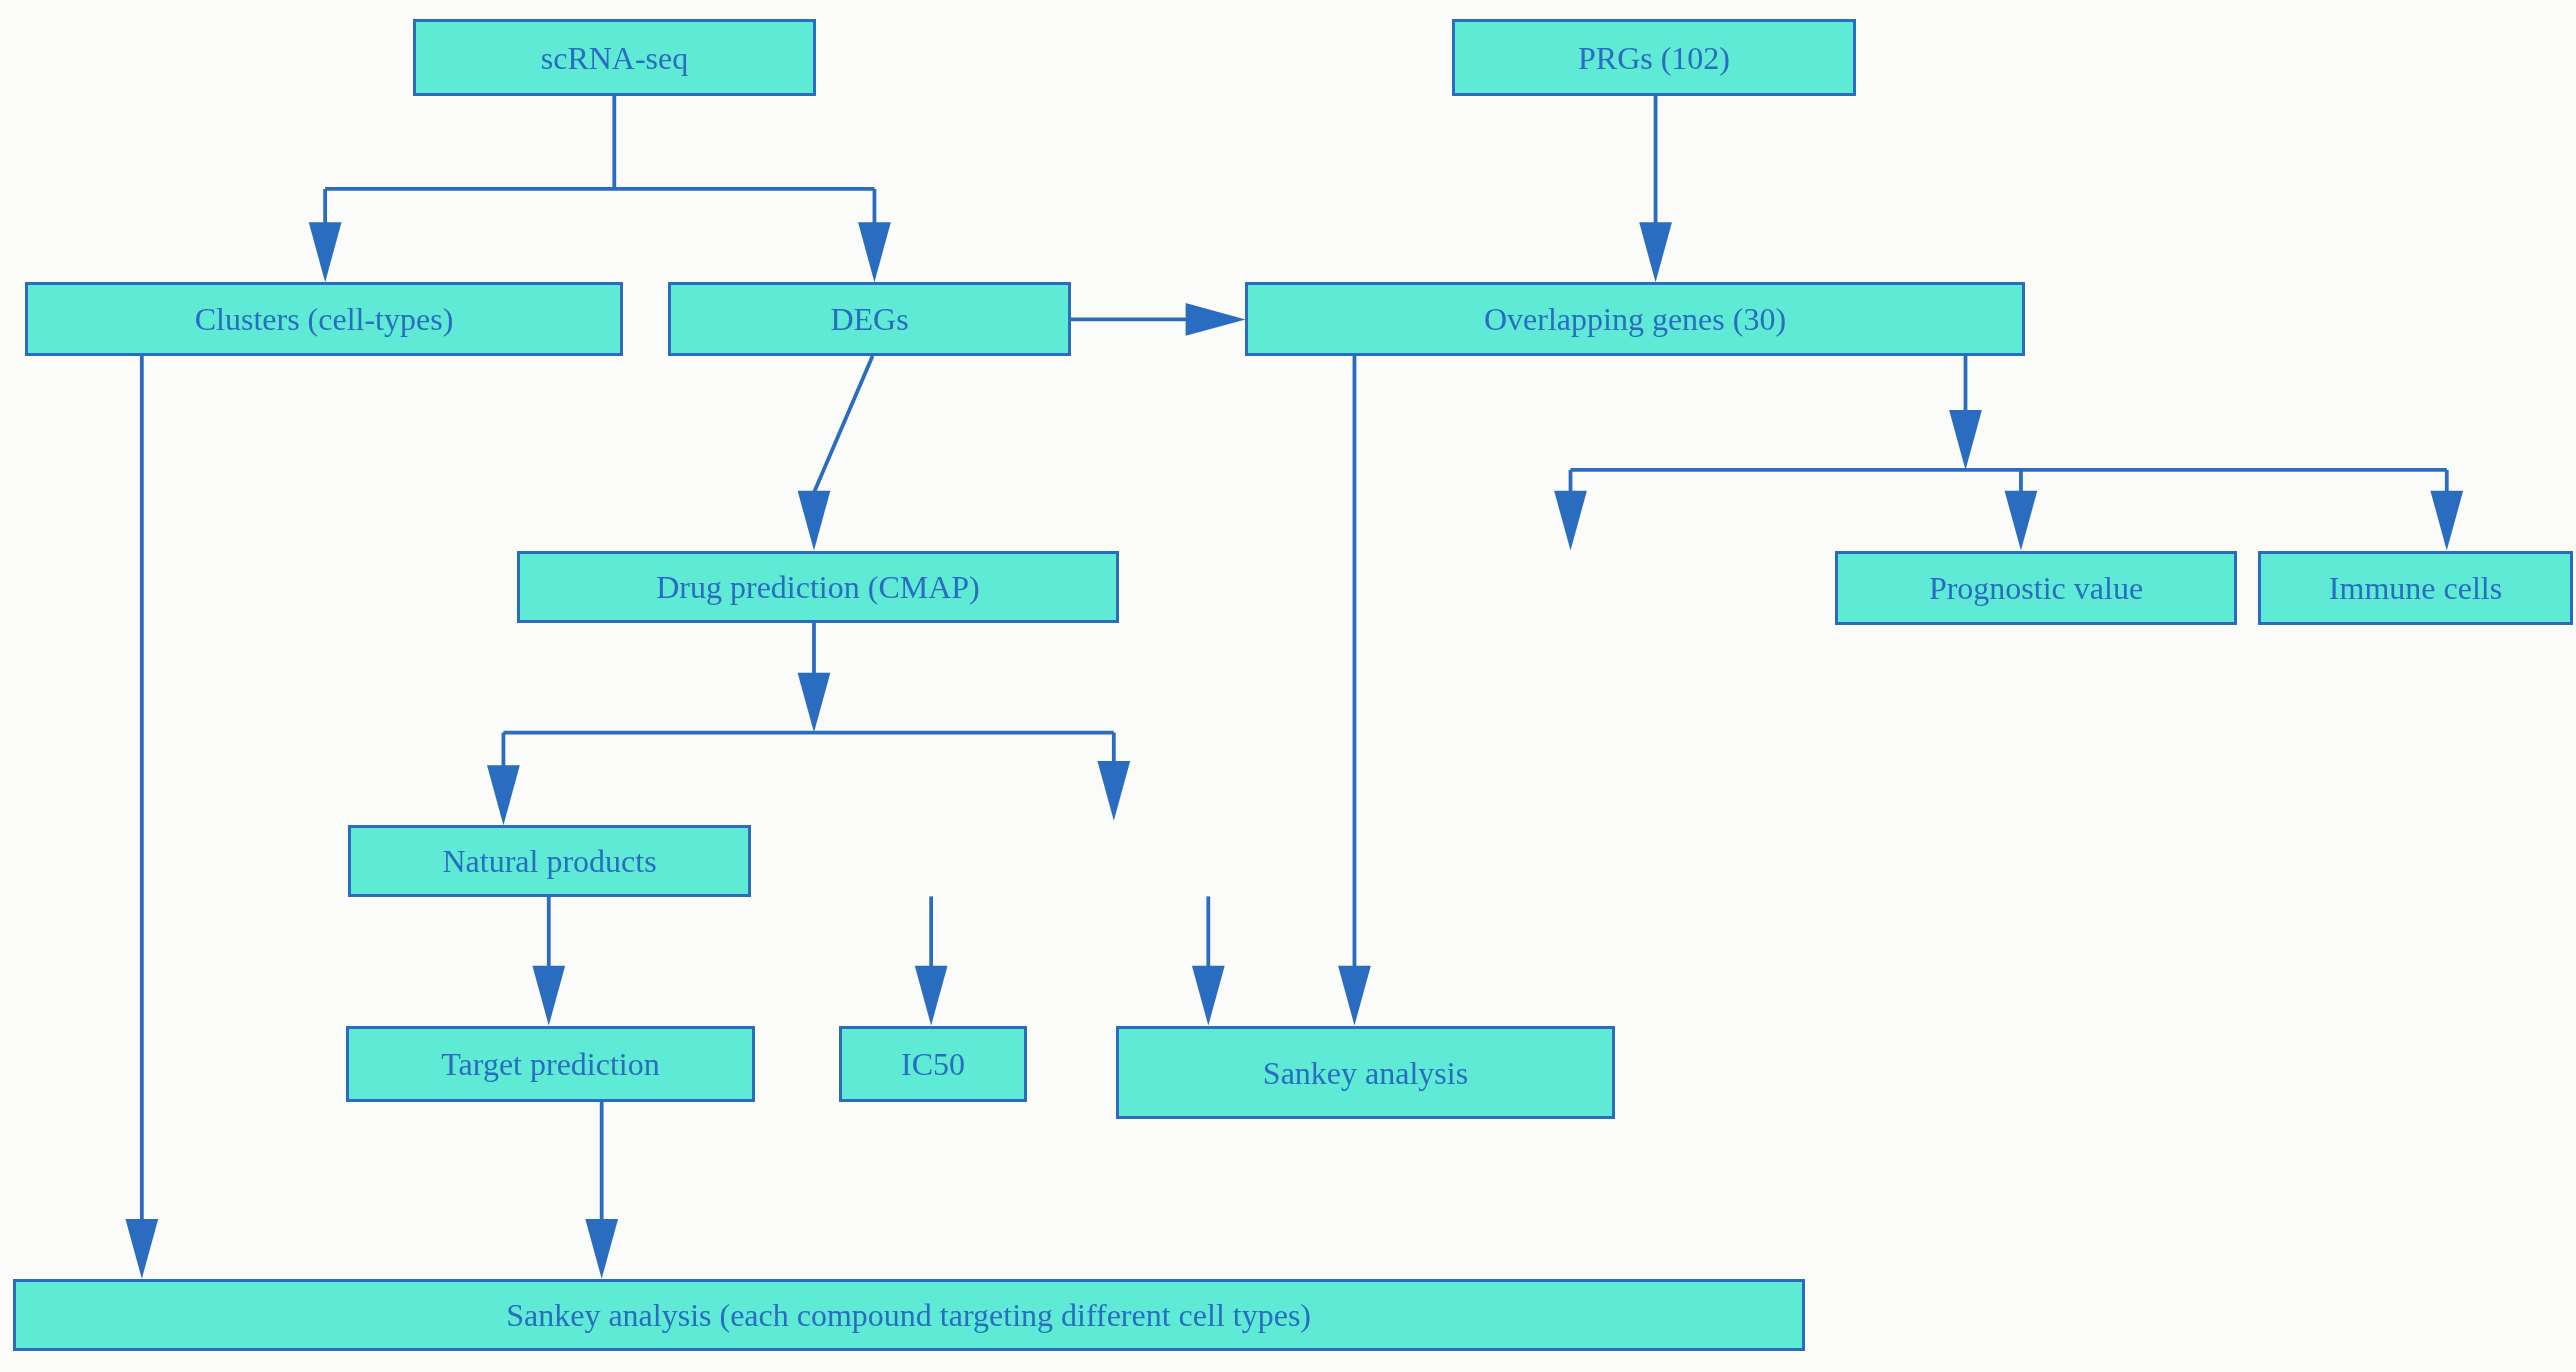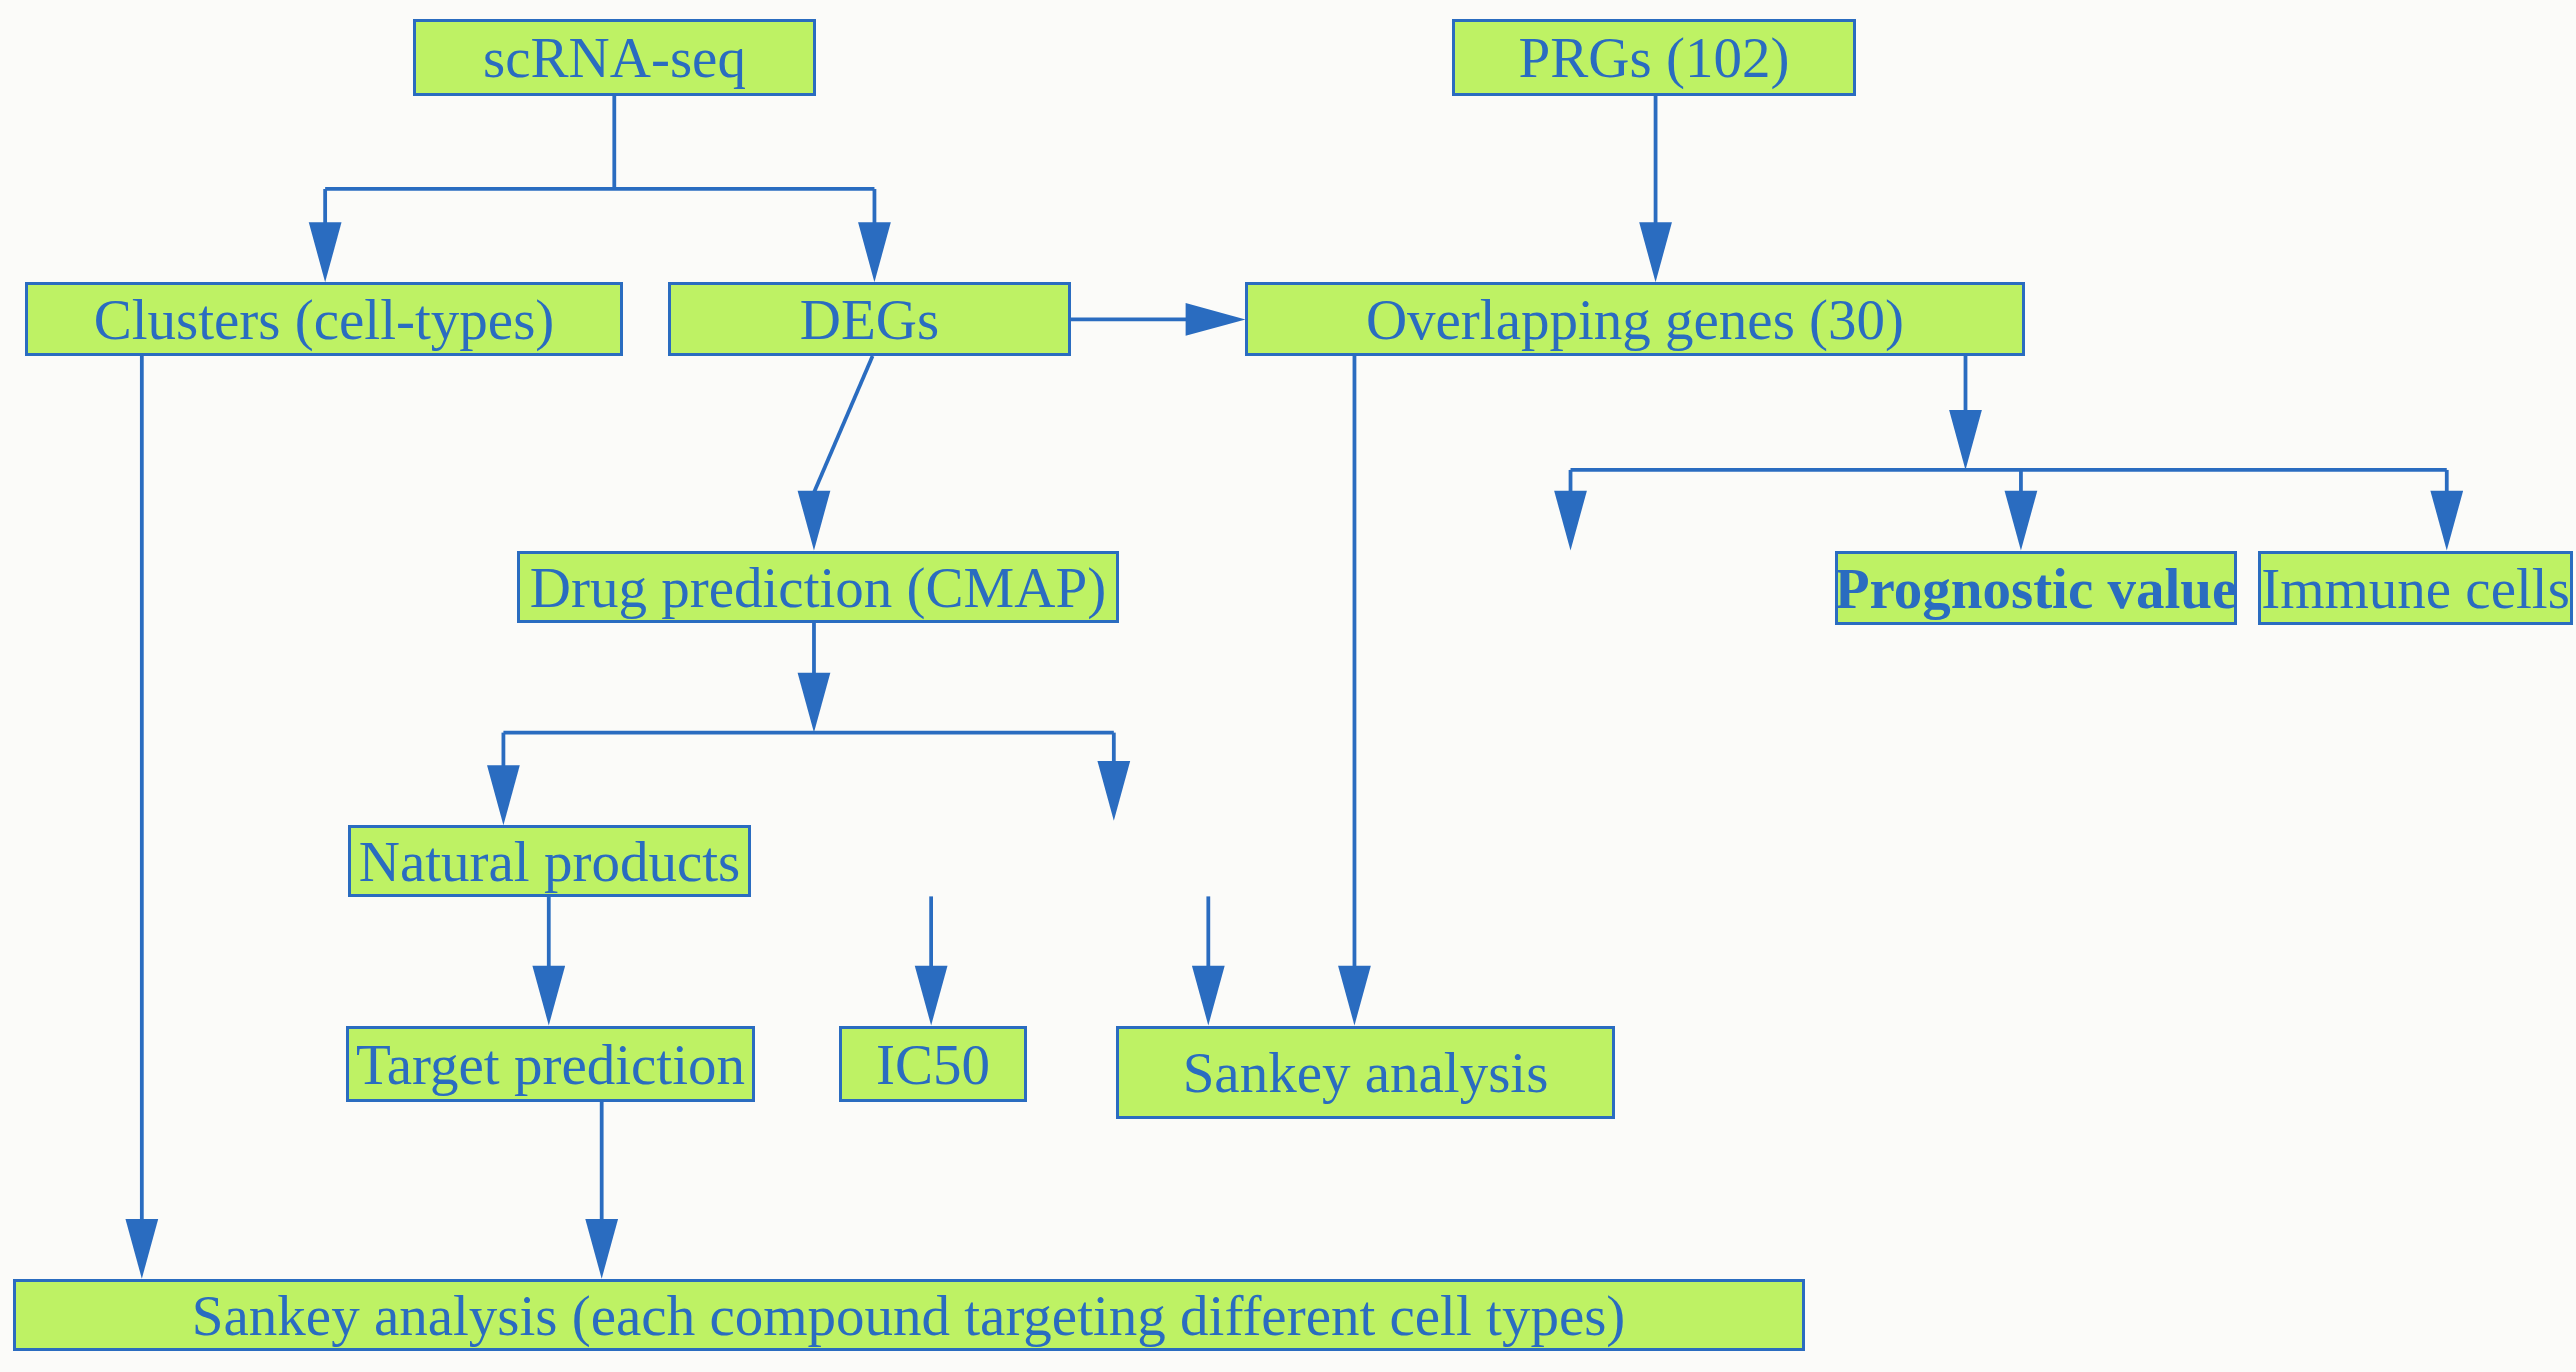--- a/index.html
+++ b/index.html
@@ -20,39 +20,39 @@
     left: 0;
     top: 0;
     width: 2576px;
     height: 1372px;
     display: block;
   }
   .node {
     position: absolute;
     box-sizing: border-box;
     border: 3.8px solid #2a6cc0;
-    background: #bef264;
+    background: #5eead4;
     color: #2a6cc0;
     display: flex;
     align-items: center;
     justify-content: center;
-    font-size: 57px;
+    font-size: 32px;
     line-height: 1;
     white-space: nowrap;
     text-align: center;
   }
   
   #n-scrna        { left: 413px;  top: 19px;   width: 403px;  height: 77px; }
   #n-prgs         { left: 1452px; top: 19px;   width: 404px;  height: 77px; }
   #n-clusters     { left: 25px;   top: 282px;  width: 598px;  height: 74px; }
   #n-degs         { left: 668px; top: 282px;  width: 403px;  height: 74px; }
   #n-overlapping  { left: 1245px; top: 282px;  width: 780px; height: 74px; }
   #n-drugpred     { left: 517px;  top: 551px;  width: 602px;  height: 72px; }
   #n-landscape    { left: 1392px; top: 551px;  width: 417px;  height: 74px; }
-  #n-prognostic   { left: 1835px; top: 551px;  width: 402px;  height: 74px; font-weight: bold; }
+  #n-prognostic   { left: 1835px; top: 551px;  width: 402px;  height: 74px; }
   #n-immune       { left: 2258px; top: 551px;  width: 315px;  height: 74px; }
   #n-natural      { left: 348px;  top: 825px; width: 403px;  height: 72px; }
   #n-repurposing  { left: 811px; top: 821px; width: 491px;  height: 76px; }
   #n-target       { left: 346px;  top: 1026px; width: 409px;  height: 76px; }
   #n-ic50         { left: 839px; top: 1026px; width: 188px;  height: 76px; }
   #n-sankey       { left: 1116px; top: 1026px; width: 499px;  height: 93px; }
   #n-sankeybottom { left: 12.6px;   top: 1279px; width: 1792px; height: 72px; }
 </style>
 </head>
 <body>

